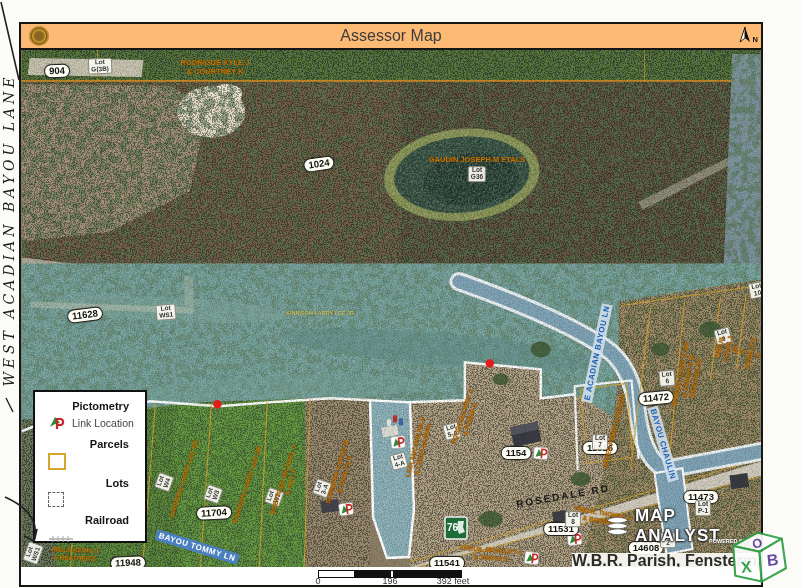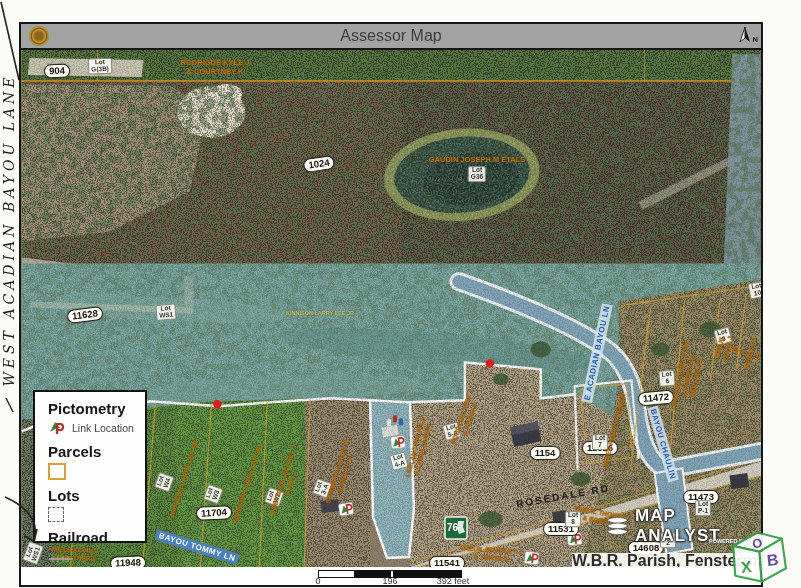--- a/index.html
+++ b/index.html
@@ -6,21 +6,21 @@
   .page{position:relative;width:801px;height:588px;background:#fbfbf8;overflow:hidden;
         font-family:"Liberation Sans",sans-serif;}
   
   .hand-svg{position:absolute;left:0;top:0;z-index:60;pointer-events:none;}
   .hand-text{position:absolute;left:-155px;top:221px;width:330px;height:18px;z-index:60;
      transform:rotate(-90deg);font-family:"DejaVu Serif",serif;font-style:italic;
      font-size:14px;letter-spacing:4px;color:#1c1c1c;text-align:center;white-space:nowrap;}
   
   .frame{position:absolute;left:19px;top:22px;width:740px;height:561px;border:2px solid #161616;
          background:#ffffff;z-index:1;}
-  .titlebar{position:relative;height:24px;border-bottom:2px solid #161616;background:#a3a3a3;}
+  .titlebar{position:relative;height:24px;border-bottom:2px solid #161616;background:#fdba74;}
   .title{position:absolute;left:0;right:0;top:3px;text-align:center;font-size:16px;color:#3c3c3c;}
   .seal{position:absolute;left:8px;top:2px;width:20px;height:20px;border-radius:50%;
     background:radial-gradient(circle,#8a6420 28%,#c9992f 46%,#7a5a1a 54%,#c9992f 66%,#6b4e14 74%,#d8b050 80%,#6b4e14 88%);}
   .north{position:absolute;right:6px;top:2px;width:18px;height:21px;}
   .north-n{position:absolute;right:3px;top:11px;font-size:7.5px;font-weight:bold;color:#111;}
   .mapwrap{position:relative;width:740px;height:517px;overflow:hidden;background:#8c7f68;}
   .mapsvg{position:absolute;left:0;top:0;}
   
   .lbl{position:absolute;white-space:nowrap;z-index:5;}
   .pnum{background:#fdfdf3;border:1.2px solid #222;border-radius:8px;padding:0 4px;
@@ -33,21 +33,21 @@
   .own-lg{font-size:7.5px;}
   .own-y{color:#cfc76a;font-size:5.5px;text-shadow:0 0 1px rgba(40,40,0,.8);}
   .road-rosedale{font-size:10px;font-weight:bold;letter-spacing:2px;color:#1a1a1a;}
   .road-blue{background:#4a80c0;color:#fff;font-weight:bold;font-size:8px;
              padding:1px 3px;border-radius:2px;letter-spacing:.5px;}
   .road-paleblue{background:rgba(213,227,238,.85);color:#1d5fb5;font-weight:bold;font-size:8px;
              padding:1px 2px;letter-spacing:.5px;}
   
   .legend{position:absolute;left:12px;top:340px;width:114px;height:153px;background:#fefefe;
           border:2px solid #111;z-index:10;padding:8px 0 0 13px;box-sizing:border-box;}
-  .lg-h{font-weight:bold;font-size:15px;color:#151515;margin:7px 0 3px;}
+  .lg-h{font-weight:bold;font-size:11px;color:#151515;margin:7px 16px 3px;text-align:right;}
   .lg-h:first-child{margin-top:0;}
   .lg-row{display:flex;align-items:center;gap:6px;font-size:10.5px;color:#454545;}
   .sw-parcel{width:14px;height:13px;border:2px solid #d8a52c;}
   .sw-lot{width:14px;height:13px;border:1.6px dashed #666;}
   
   .brand{position:absolute;left:584px;top:456px;display:flex;align-items:center;gap:5px;z-index:12;}
   .brand-text{font-size:17px;font-weight:bold;color:#fff;letter-spacing:1px;
               text-shadow:0 1px 2px #222,1px 0 2px #222,-1px 0 2px #222;}
   .powered{position:absolute;left:688px;top:487px;display:flex;align-items:center;gap:3px;z-index:12;}
   .powered-text{font-size:5.5px;font-weight:bold;color:#fff;text-shadow:0 0 2px #333;}
@@ -244,21 +244,21 @@
         <circle cx="196" cy="355" r="4.2" fill="#e31b1b"></circle>
         <circle cx="469" cy="314" r="4.2" fill="#e31b1b"></circle>
       </svg>
 
       <div class="lbl pnum" style="left:36px;top:21px;transform:translate(-50%,-50%) rotate(-2deg)">904</div>
       <div class="lbl pnum" style="left:298px;top:114px;transform:translate(-50%,-50%) rotate(-8deg)">1024</div>
       <div class="lbl pnum" style="left:64px;top:265px;transform:translate(-50%,-50%) rotate(-7deg)">11628</div>
       <div class="lbl pnum" style="left:193px;top:463px;transform:translate(-50%,-50%) rotate(-3deg)">11704</div>
       <div class="lbl pnum" style="left:107px;top:513px;transform:translate(-50%,-50%) rotate(-2deg)">11948</div>
       <div class="lbl pnum" style="left:426px;top:513px;transform:translate(-50%,-50%)">11541</div>
-      <div class="lbl pnum" style="left:524px;top:403px;transform:translate(-50%,-50%)">1154</div>
+      <div class="lbl pnum" style="left:495px;top:403px;transform:translate(-50%,-50%)">1154</div>
       <div class="lbl pnum" style="left:540px;top:479px;transform:translate(-50%,-50%)">11531</div>
       <div class="lbl pnum" style="left:625px;top:498px;transform:translate(-50%,-50%)">14608</div>
       <div class="lbl pnum" style="left:579px;top:398px;transform:translate(-50%,-50%)">11516</div>
       <div class="lbl pnum" style="left:635px;top:348px;transform:translate(-50%,-50%) rotate(-5deg)">11472</div>
       <div class="lbl pnum" style="left:680px;top:447px;transform:translate(-50%,-50%)">11473</div>
       <div class="lbl pnum" style="left:695px;top:516px;transform:translate(-50%,-50%)">11492</div>
 
       <div class="lbl lot" style="left:79px;top:16px;transform:translate(-50%,-50%) rotate(-2deg)">
           <span>Lot</span>
           <span>G(3B)</span>

